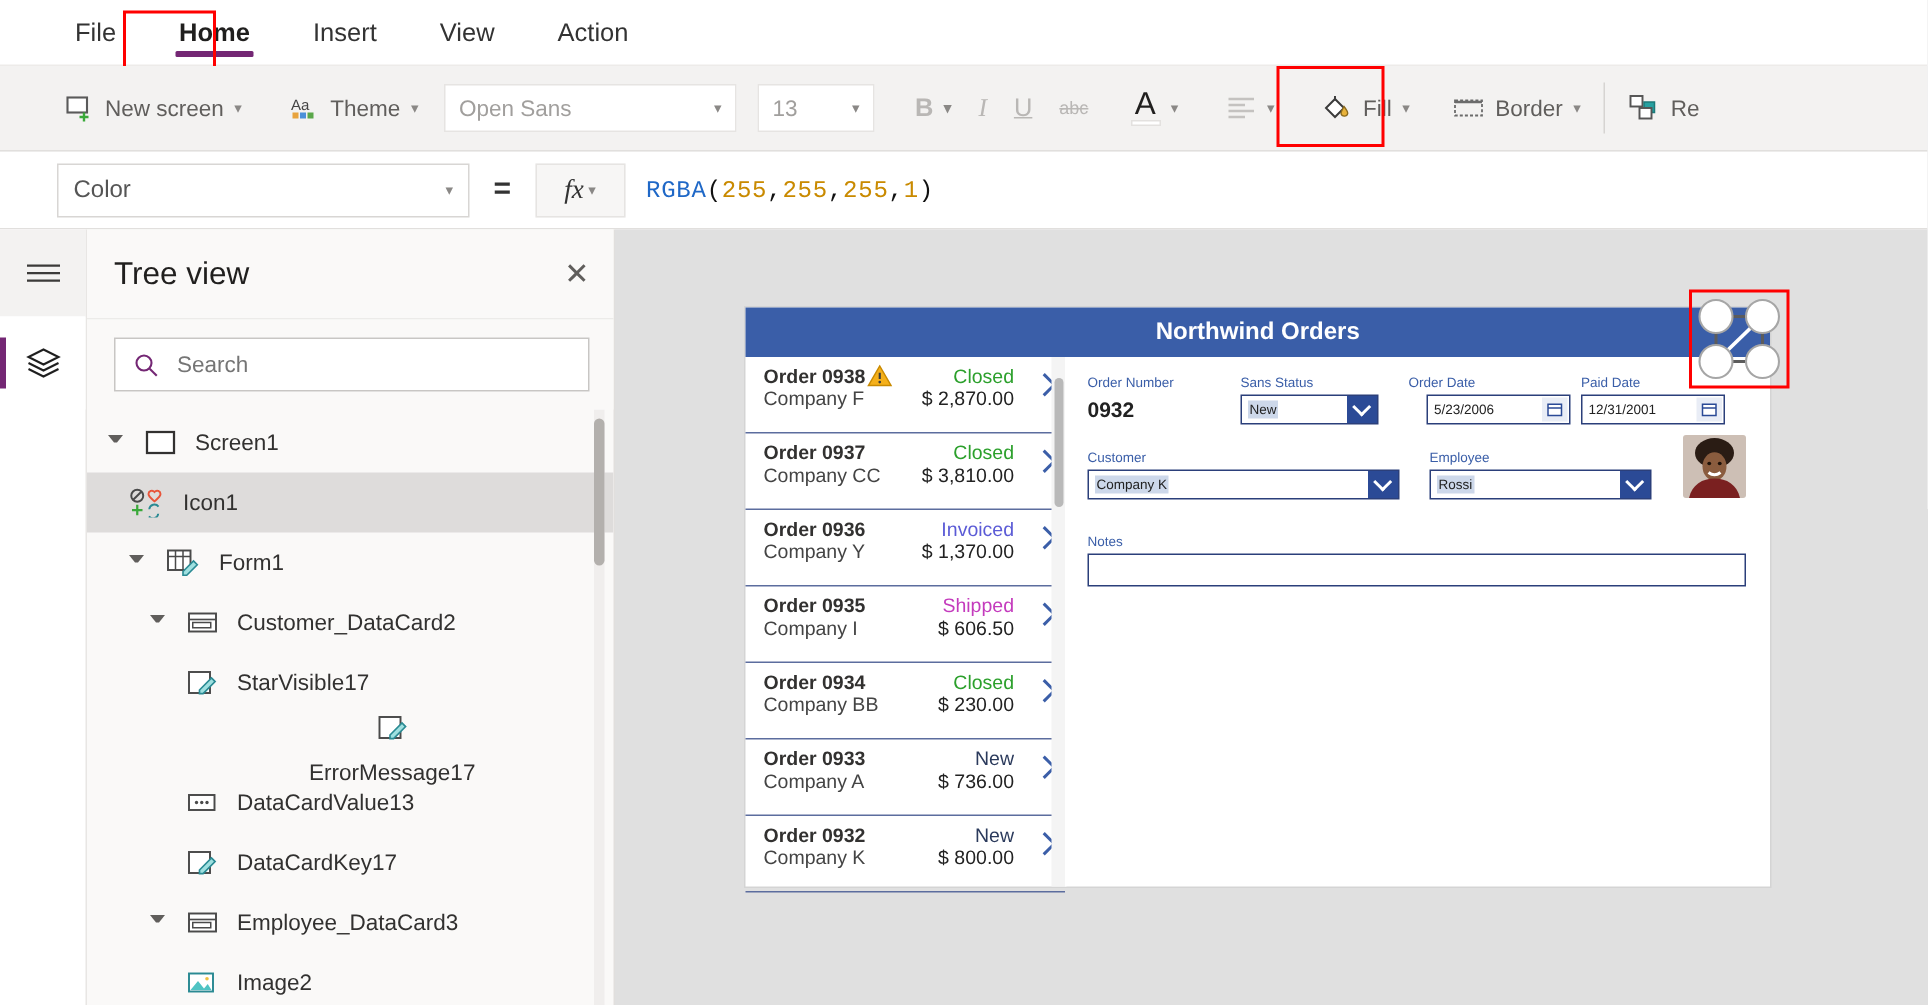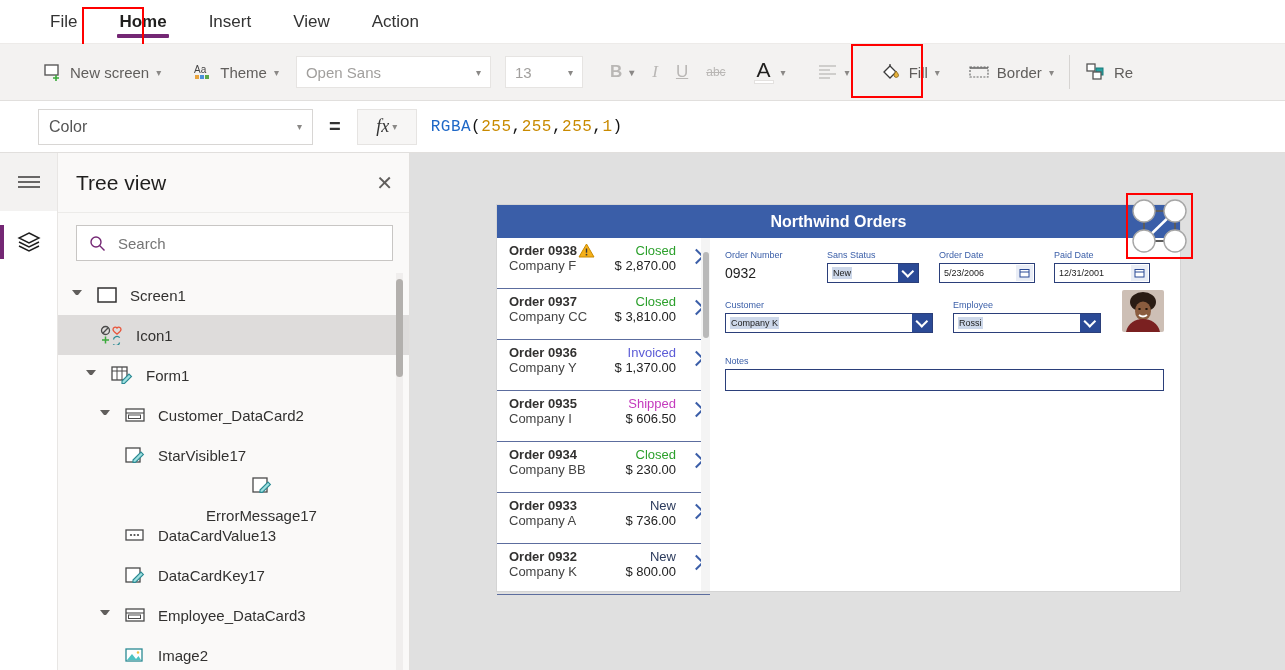--- a/index.html
+++ b/index.html
@@ -176,21 +176,21 @@
   }
   .gal-thumb {
     position:absolute; right:1px; top:14px; width:6px; height:86px;
     background:#b9b9b9; border-radius:3px;
   }
 
   .formpane { flex:1; padding:12px 16px 0 14px; position:relative; }
   .frow { display:flex; }
   .fld { margin-bottom:11px; }
   .flabel { font-size:9px; color:#3a5ea8; margin-bottom:3px; white-space:nowrap; }
-  .fstatic { font-size:14px; color:#222; padding-top:2px; }
+  .fstatic { font-size:14px; color:#222; padding-top:2px;font-weight:bold; }
   .fctl {
     height:20px; border:1px solid #2b3f7a; background:#ffffff;
     display:flex; align-items:center; position:relative;
     font-size:9px; color:#222; padding-left:4px;
   }
   .fctl .sel-txt { background:#cdd8ea; padding:1px 1px; }
   .ddbtn {
     position:absolute; right:0; top:0; bottom:0; width:20px; background:#2b4a96;
     display:flex; align-items:center; justify-content:center;
   }
@@ -396,21 +396,21 @@
       <div class="tnode" style="padding-left:14px;">
         <span class="caret"></span>
         <span class="ico">
           <svg width="22" height="18" viewBox="0 0 22 18">
               <rect x="2" y="2" width="18" height="14" fill="#fff" stroke="#323130" stroke-width="1.5"></rect>
             </svg>
         </span>
         <span>Screen1</span>
       </div>
 
-      <div class="tnode sel" style="padding-left:42px;">
+      <div class="tnode sel" style="padding-left:28px;">
         <span class="ico">
           <svg width="24" height="20" viewBox="0 0 24 20">
             <circle cx="5.5" cy="5.5" r="4" fill="none" stroke="#4a4a4a" stroke-width="1.3"></circle>
               <path d="M2.8 8.2L8.2 2.8" stroke="#4a4a4a" stroke-width="1.3"></path>
             <path d="M17 3c1.5-1.8 4-.6 4 1.4 0 1.8-2.6 3.6-4 4.8-1.4-1.2-4-3-4-4.8 0-2 2.5-3.2 4-1.4z" fill="none" stroke="#e8553b" stroke-width="1.3"></path>
             <path d="M5.5 11.5v7M2 15h7" stroke="#3aa93a" stroke-width="1.5"></path>
             <path d="M13.5 14.5a3.5 3.5 0 016.2-1.8M19.5 17.5a3.5 3.5 0 01-6.2 1.8" fill="none" stroke="#2a8a93" stroke-width="1.3"></path>
           </svg>
         </span>
         <span>Icon1</span>
@@ -627,21 +627,21 @@
             </div>
             <div class="fld" style="width:112px;">
               <div class="flabel">Sans Status</div>
               <div class="fctl" style="width:92px;">
                 <span class="sel-txt">New</span>
                 <span class="ddbtn"></span>
               </div>
             </div>
             <div class="fld" style="width:115px;">
               <div class="flabel">Order Date</div>
-              <div class="fctl" style="width:96px;">
+              <div class="fctl" style="width:96px;margin-left:12px;">
                 <span>5/23/2006</span>
                 <span class="calbtn">
                   <svg width="11" height="10" viewBox="0 0 11 10">
                       <rect x="1" y="1.5" width="9" height="7.5" fill="#fff" stroke="#2b4a96" stroke-width="1"></rect>
                       <path d="M1 4h9" stroke="#2b4a96" stroke-width="1"></path>
                     </svg>
                 </span>
               </div>
             </div>
             <div class="fld" style="width:110px;">

